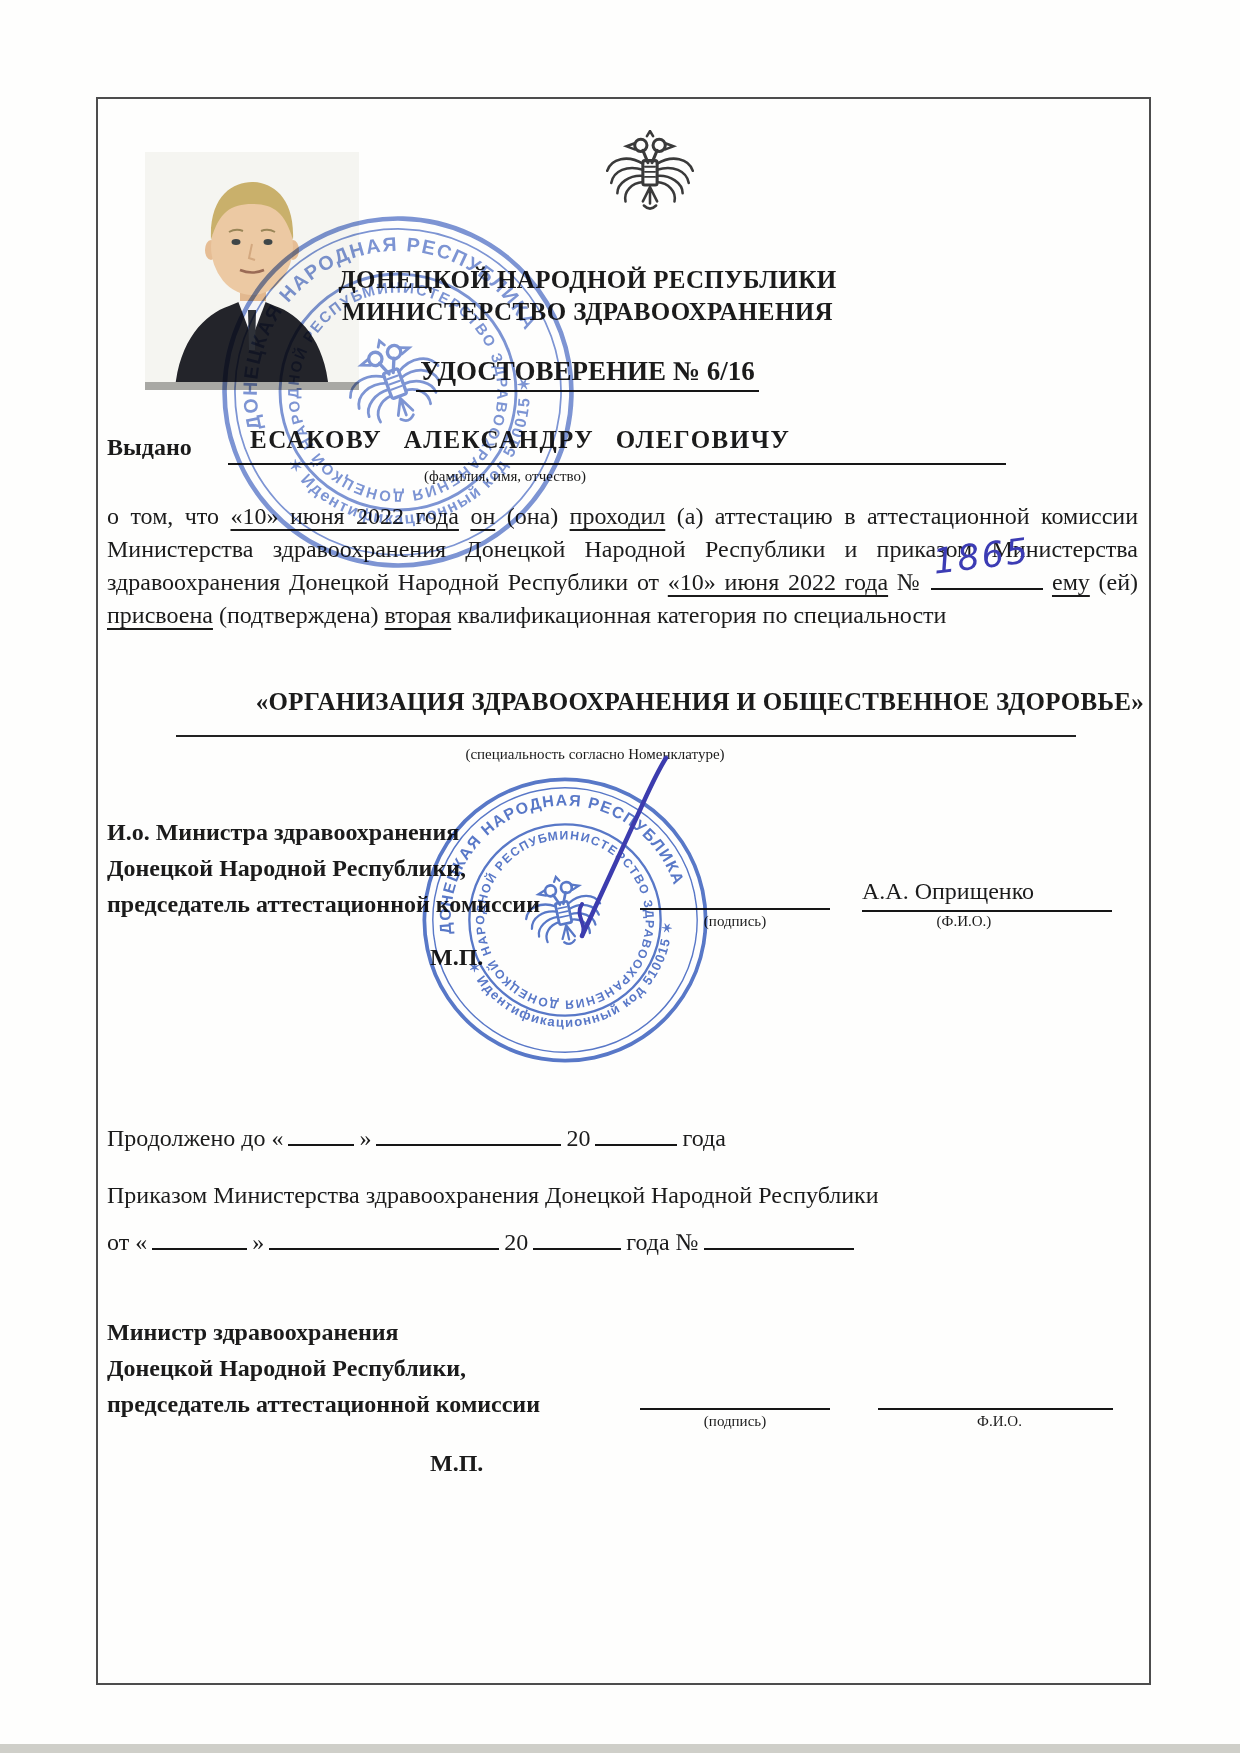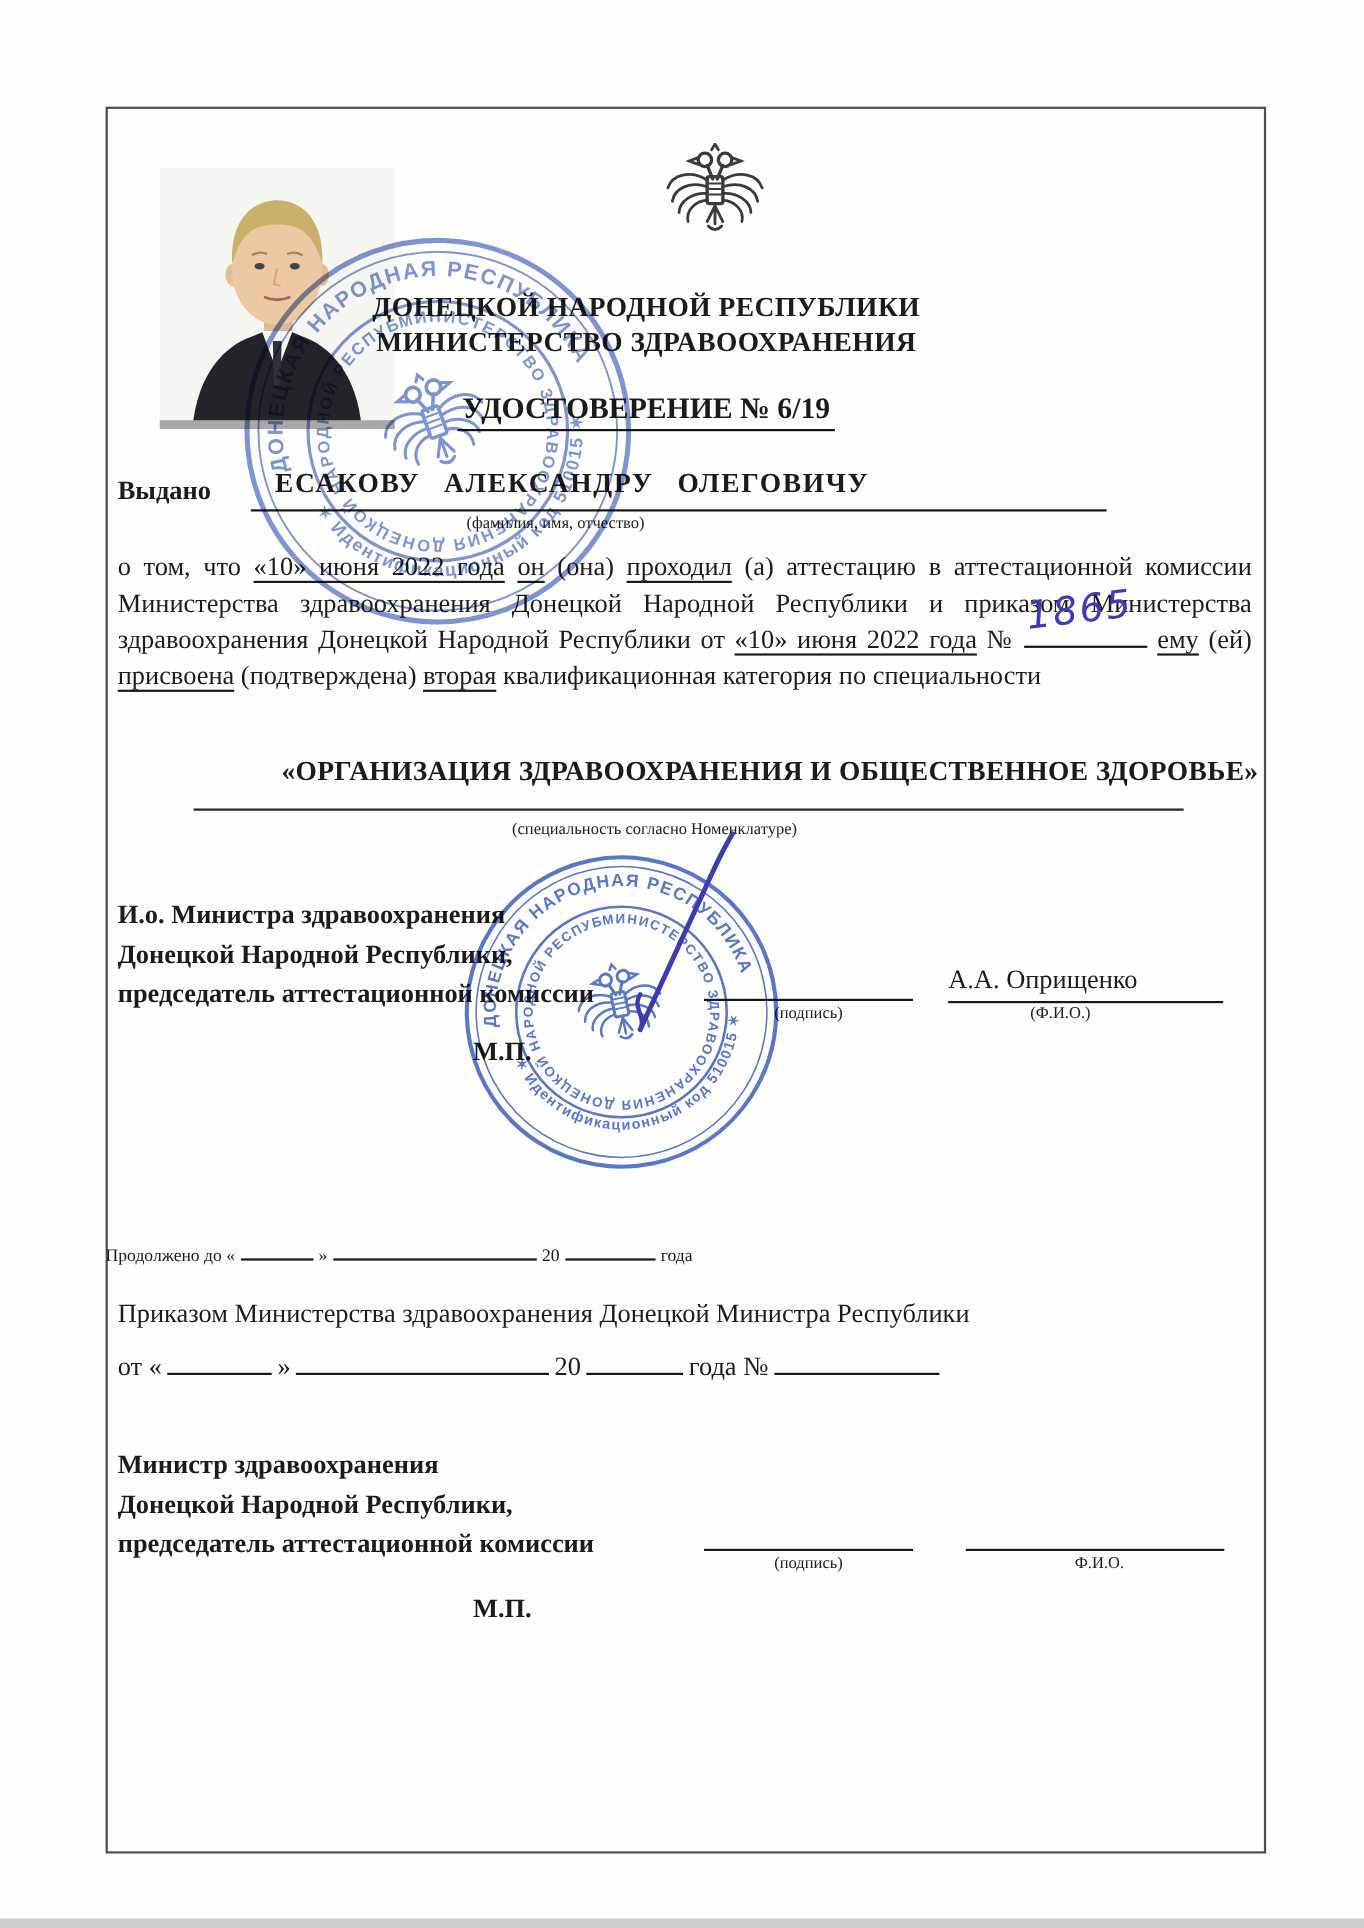--- a/index.html
+++ b/index.html
@@ -47,21 +47,21 @@
   .mp{position:absolute;font-size:24px;font-weight:bold;z-index:3;}
   .mp1{left:430px;top:944px;}
   .mp2{left:430px;top:1450px;}
   .stamp{position:absolute;mix-blend-mode:multiply;z-index:4;color:#4a6cc5;}
   .stamp-top{left:213px;top:207px;width:370px;height:370px;opacity:0.72;transform:rotate(-20deg);}
   .stamp-main{left:415px;top:770px;width:300px;height:300px;opacity:0.92;transform:rotate(-12deg);}
   .ring-text{font-family:"Liberation Sans",sans-serif;font-weight:bold;fill:currentColor;letter-spacing:1.5px;}
   .signature-stroke{position:absolute;left:568px;top:748px;width:110px;height:200px;z-index:5;}
   .valid-row{position:absolute;left:107px;top:1046px;font-size:24px;z-index:6;}
   .date-u{border-bottom:2.5px solid #161616;padding-bottom:2px;padding-right:14px;}
-  .prolong-row{position:absolute;left:96px;top:1120px;font-size:16px;z-index:3;}
+  .prolong-row{position:absolute;left:107px;top:1120px;font-size:24px;z-index:3;}
   .order-line1{position:absolute;left:107px;top:1182px;font-size:24px;z-index:3;}
   .order-line2{position:absolute;left:107px;top:1224px;font-size:24px;z-index:3;}
   .bl{display:inline-block;border-bottom:2.5px solid #161616;height:24px;vertical-align:baseline;
       margin:0 5px;}
   .w66{width:66px;}.w185{width:185px;}.w82{width:82px;}
   .w95{width:95px;}.w230{width:230px;}.w88{width:88px;}.w150{width:150px;}
   .scan-strip{position:absolute;left:0;top:1744px;width:1240px;height:9px;background:#cfcfc9;z-index:7;}
 </style>
 </head>
 <body>
@@ -118,21 +118,21 @@
   <svg class="emblem" viewBox="0 0 100 100">
     <use href="#dnr-eagle"></use>
   </svg>
 
   <div class="ministry">
     <div>ДОНЕЦКОЙ НАРОДНОЙ РЕСПУБЛИКИ</div>
     <div>МИНИСТЕРСТВО ЗДРАВООХРАНЕНИЯ</div>
   </div>
 
   <div class="doc-title">
-    <span class="doc-title-underline"><span>УДОСТОВЕРЕНИЕ</span> <span>№ 6/19</span></span>
+    <span class="doc-title-underline"><span>УДОСТОВЕРЕНИЕ</span> <span>№ 6/16</span></span>
   </div>
 
   <div class="issued-label">Выдано</div>
   <div class="name-line">
     <span class="holder-name">ЕСАКОВУ АЛЕКСАНДРУ ОЛЕГОВИЧУ</span>
   </div>
   <div class="name-hint">(фамилия, имя, отчество)</div>
 
   <div class="body-par">
     <span>о том, что</span>
@@ -197,21 +197,21 @@
   <svg class="signature-stroke" viewBox="0 0 110 200">
     <path d="M 14 188 C 28 158, 50 110, 72 62 C 80 44, 88 26, 98 10" fill="none" stroke="#3c3cae" stroke-width="4.5" stroke-linecap="round"></path>
     <path d="M 14 188 C 20 176, 6 168, 14 156" fill="none" stroke="#3c3cae" stroke-width="4" stroke-linecap="round"></path>
   </svg>
 
 
   <div class="prolong-row b">
     <span>Продолжено до «</span><span class="bl w66"></span><span>»</span><span class="bl w185"></span><span>20</span><span class="bl w82"></span><span>года</span>
   </div>
 
-  <div class="order-line1 b">Приказом Министерства здравоохранения Донецкой Министра Республики</div>
+  <div class="order-line1 b">Приказом Министерства здравоохранения Донецкой Народной Республики</div>
   <div class="order-line2 b">
     <span>от «</span><span class="bl w95"></span><span>»</span><span class="bl w230"></span><span>20</span><span class="bl w88"></span><span>года</span>
     <span>№</span><span class="bl w150"></span>
   </div>
 
   <div class="officials2">
     <div>Министр здравоохранения</div>
     <div>Донецкой Народной Республики,</div>
     <div>председатель аттестационной комиссии</div>
   </div>

